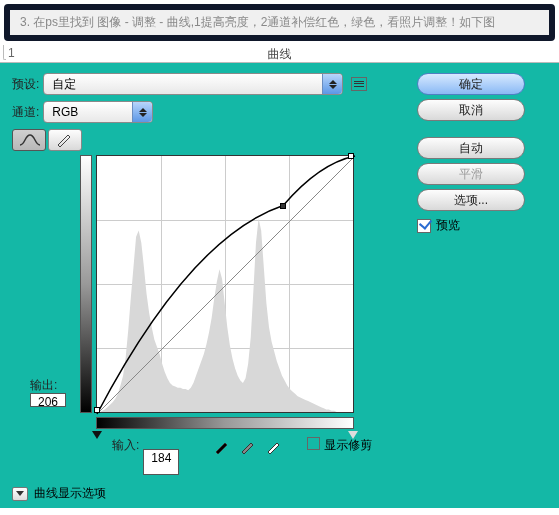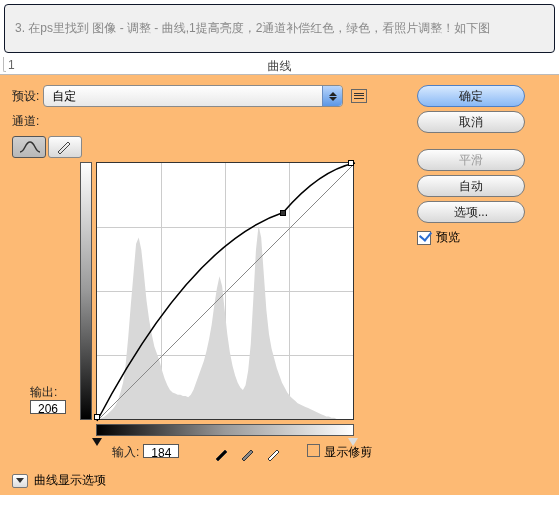--- a/index.html
+++ b/index.html
@@ -1,42 +1,42 @@
 <!DOCTYPE html>
 <html><head>
 <meta charset="utf-8">
 <style>
 * { box-sizing: border-box; margin: 0; padding: 0; font-family: "Hiragino Sans GB", "Microsoft YaHei", Arial, sans-serif; font-size: 12px; }
 body { background: #fff; width: 559px; height: 515px; overflow: hidden; }
 
 .instruction-bar {
   background: #f0f0f0;
-  border: 1px solid #0f172a;
+  border: 6px solid #0f172a;
   border-radius: 4px;
-  padding: 15px 10px;
+  padding: 4px 10px;
   margin: 4px;
   color: #888;
 }
 
 .tab-strip {
   position: relative;
   height: 18px;
   margin-top: 2px;
 }
 .tab-strip .tab-number {
   position: absolute; left: 8px; top: 1px; color: #666;
 }
 .tab-strip .tab-title {
   position: absolute; left: 50%; transform: translateX(-50%); top: 1px; color: #444;
 }
 .tab-strip .tab-line { position:absolute; bottom:0; left:0; right:0; height:1px; background:#bbb;}
 .tab-corner { position:absolute; left:3px; top:0; width:3px; height:15px; border-left:1px solid #bbb; border-bottom:1px solid #bbb; border-radius: 0 0 0 2px;}
 
 .dialog-body {
-  background: #fdba74;
+  background: #14b8a6;
   padding: 10px 12px 6px 12px;
   position: relative;
 }
 
 .left-col { width: 380px; float: left; }
 .right-col { width: 130px; float: right; }
 .clear { clear: both; }
 
 .row { display: flex; align-items: center; margin-bottom: 6px; }
 .row-label { color: #222; margin-right: 4px; }
@@ -107,21 +107,21 @@
   border-left:5px solid transparent; border-right:5px solid transparent; border-top:8px solid #111;
 }
 .tri-white {
   position:absolute; left:336px; top:276px;
   border-left:5px solid transparent; border-right:5px solid transparent; border-top:8px solid #ddd;
 }
 .out-lbl { position:absolute; left:18px; top:222px; color:#222;}
 .out-box { position:absolute; left:18px; top:238px; width:36px; height:14px; border:1px solid #555; background:#fff; text-align:center; line-height:16px;}
 
 .in-row { display:flex; align-items:flex-start; margin-left:100px; margin-top:4px;}
-.in-box { width:36px; height:14px; border:1px solid #555; background:#fff; text-align:center; line-height:16px; margin-right:30px;}
+.in-box { width:36px; height:26px; border:1px solid #555; background:#fff; text-align:center; line-height:16px; margin-right:30px;margin-top:12px;}
 .eyedrop { width:18px; height:18px; display:inline-block; margin:0 4px;}
 .chk { width:13px;height:13px;border:1px solid #666; display:inline-block; margin-right:4px; vertical-align:middle;}
 
 .disclosure-row { display:flex; align-items:center; margin-top:10px;}
 .disclosure-btn { width:16px; height:14px; border:1px solid #777; border-radius:2px; background:linear-gradient(#fff,#ddd); display:flex;align-items:center;justify-content:center; margin-right:6px;}
 .disclosure-btn::after { content:""; border-left:4px solid transparent;border-right:4px solid transparent;border-top:5px solid #333;}
 
 
 .aqua-btn {
   width:108px; height:22px;
@@ -171,20 +171,24 @@
       </div>
       <div class="menu-icon">
           <span></span>
           <span></span>
           <span></span>
         </div>
     </div>
 
     <div class="row">
       <span class="row-label">通道:</span>
+      <div class="aqua-select channel-select">
+        <span>RGB</span>
+        <span class="arrow-box"></span>
+      </div>
     </div>
 
     <div class="tool-row">
       <div class="tool-btn sel">
         <svg width="22" height="14">
             <path d="M2 12 C 7 12 7 2 12 2 C 17 2 17 12 22 12" stroke="#333" fill="none" stroke-width="1.5"></path>
           </svg>
       </div>
       <div class="tool-btn">
         <svg width="18" height="14">
@@ -243,22 +247,22 @@
       <div class="disclosure-btn"></div>
       <span>曲线显示选项</span>
     </div>
 
   </div>
 
   <div class="right-col">
     <div class="aqua-btn default">确定</div>
     <div class="aqua-btn">取消</div>
     <div style="height:12px"></div>
+    <div class="aqua-btn">自动</div>
     <div class="aqua-btn disabled">平滑</div>
-    <div class="aqua-btn">自动</div>
     <div class="aqua-btn">选项...</div>
     <div class="checkrow">
       <span class="chk-on"></span>
       <span>预览</span>
     </div>
   </div>
 
   <div class="clear"></div>
 </div>
 

